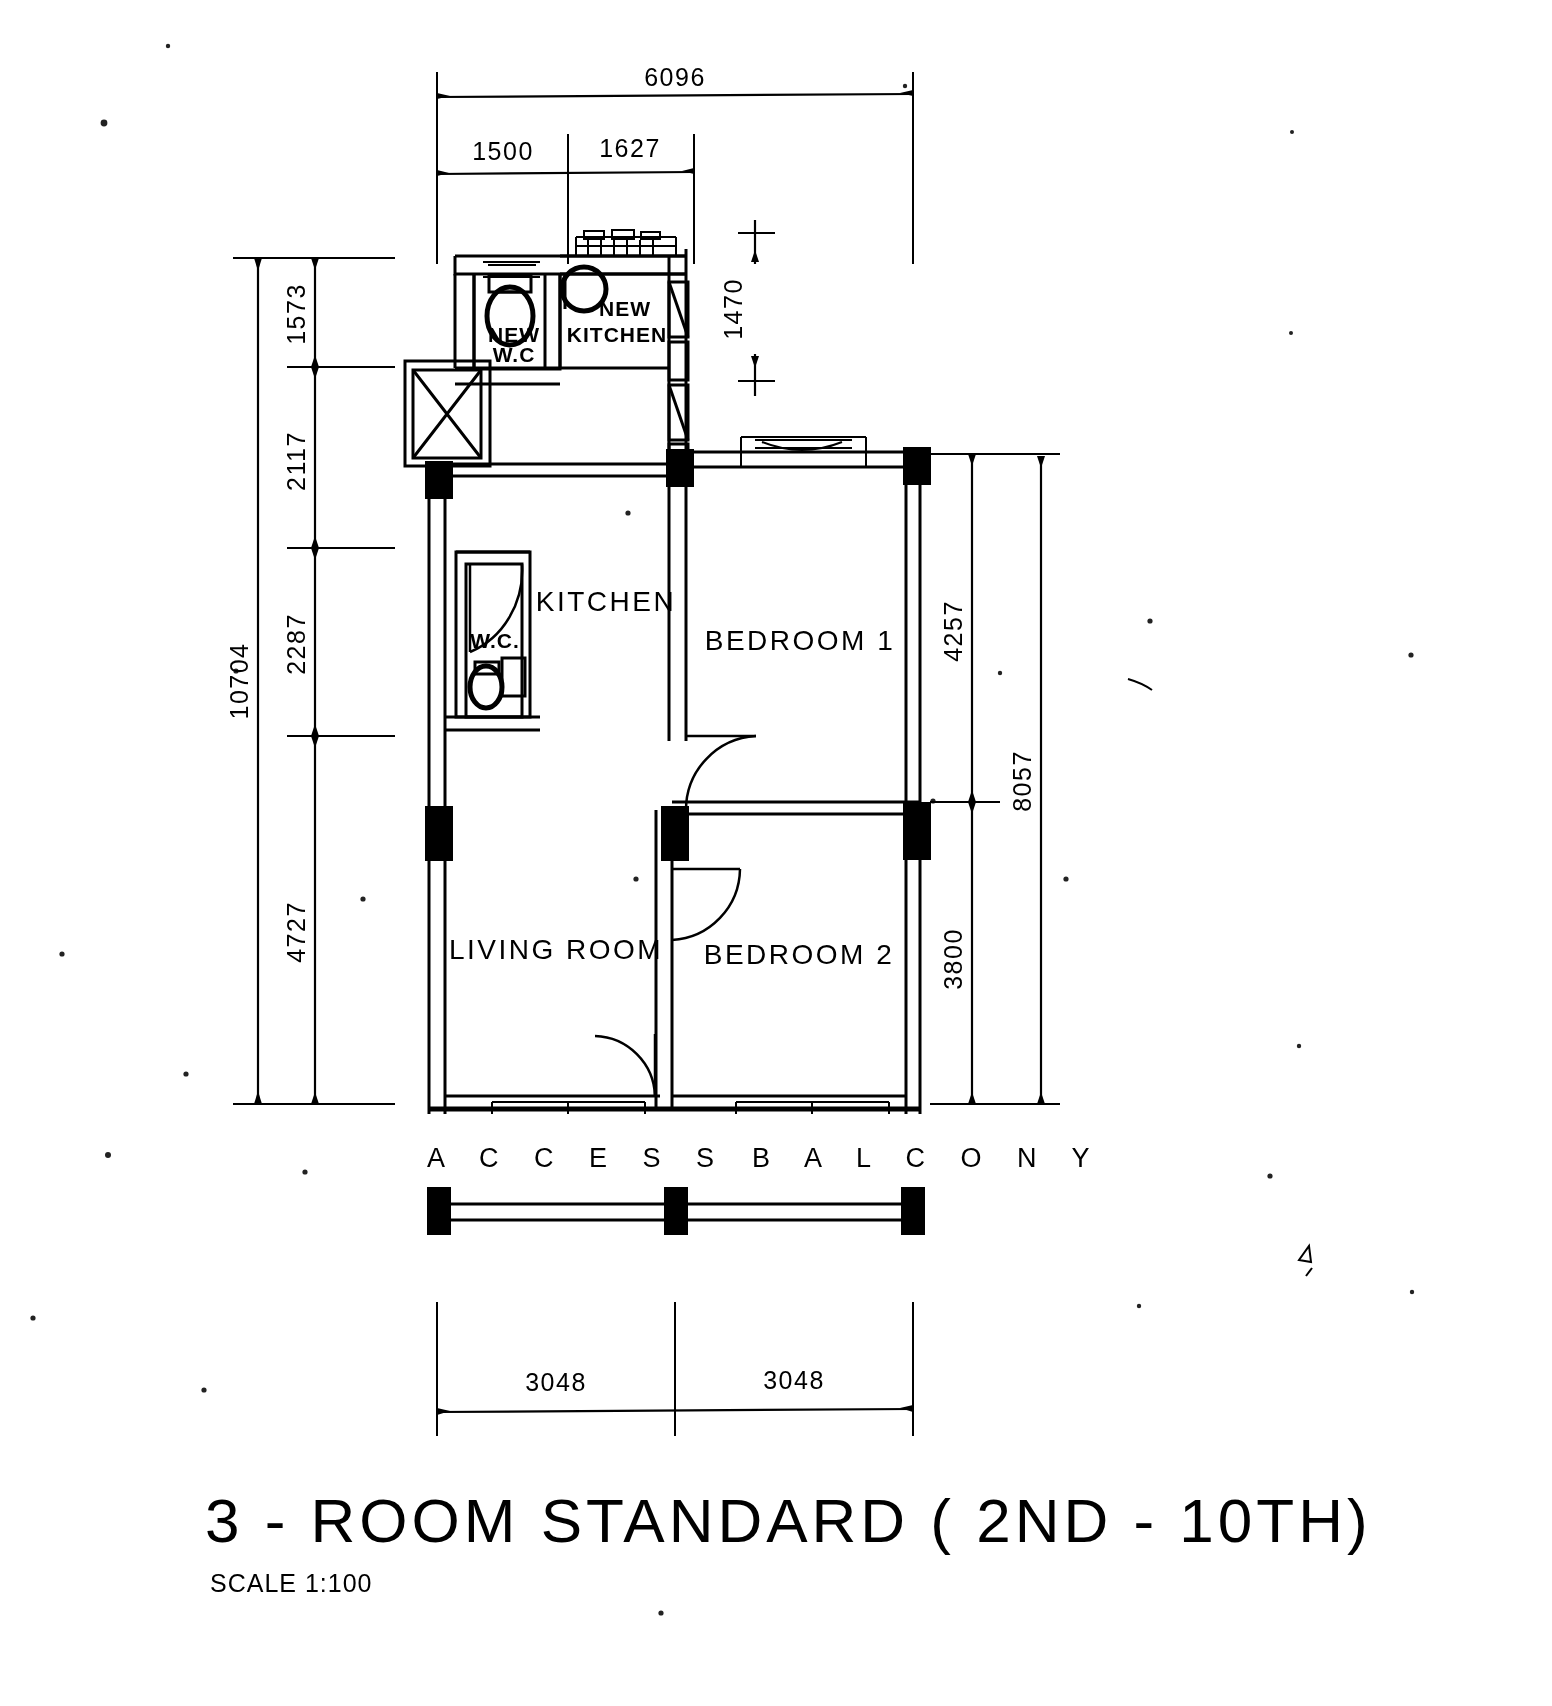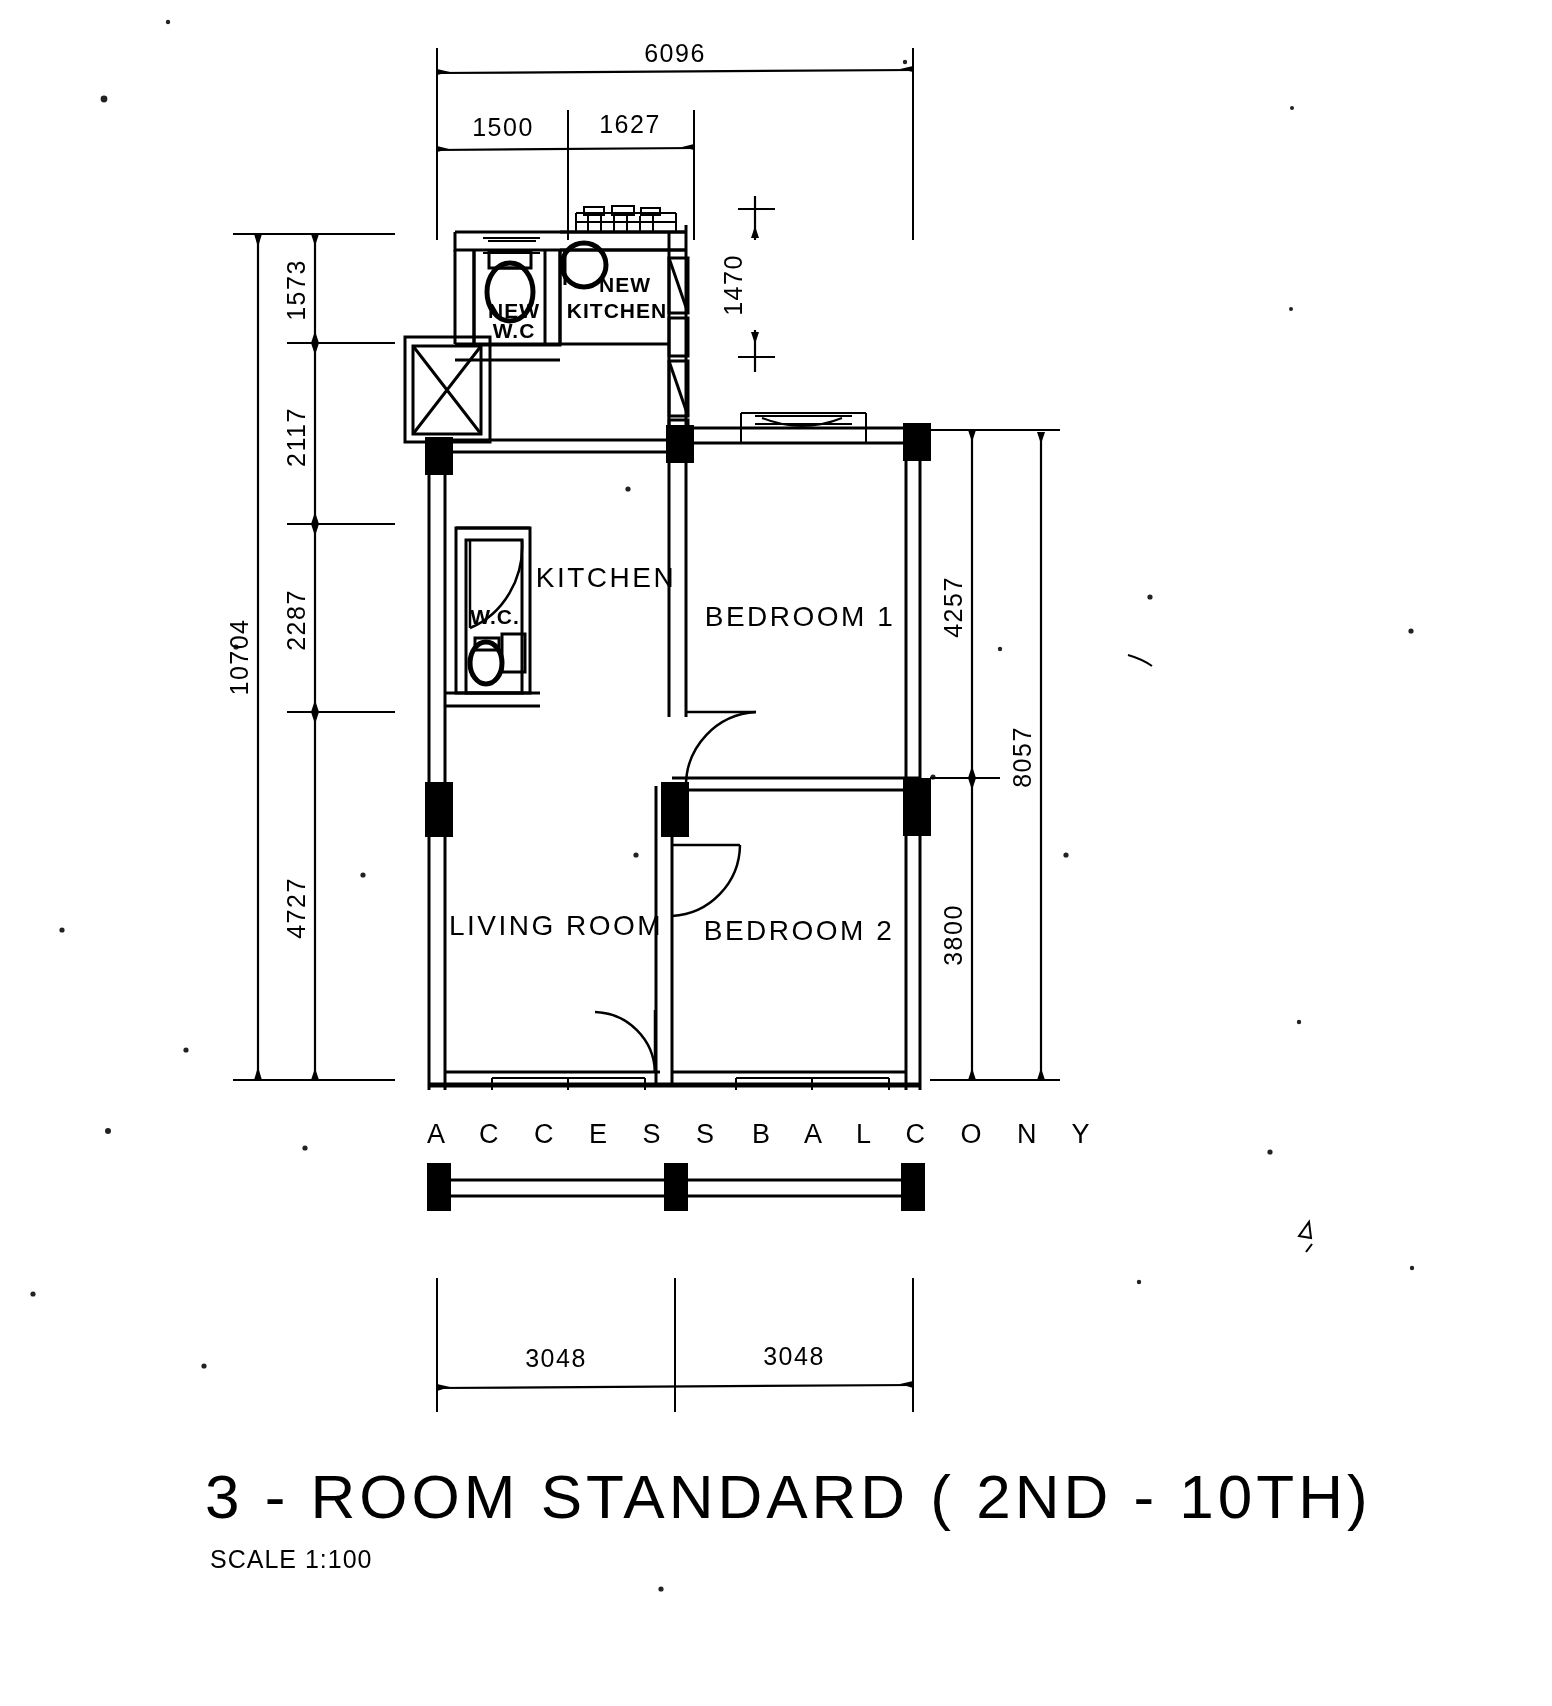--- a/index.html
+++ b/index.html
@@ -10,20 +10,21 @@
   body {
     width: 1552px;
     height: 1706px;
     position: relative;
     font-family: "Liberation Sans", sans-serif;
     overflow: hidden;
   }
   #plan-root {
     position: absolute;
     inset: 0;
+    margin-top: 24px;
   }
   svg#floorplan {
     position: absolute;
     top: 0;
     left: 0;
     width: 1552px;
     height: 1706px;
     display: block;
   }
   .dim-text {

